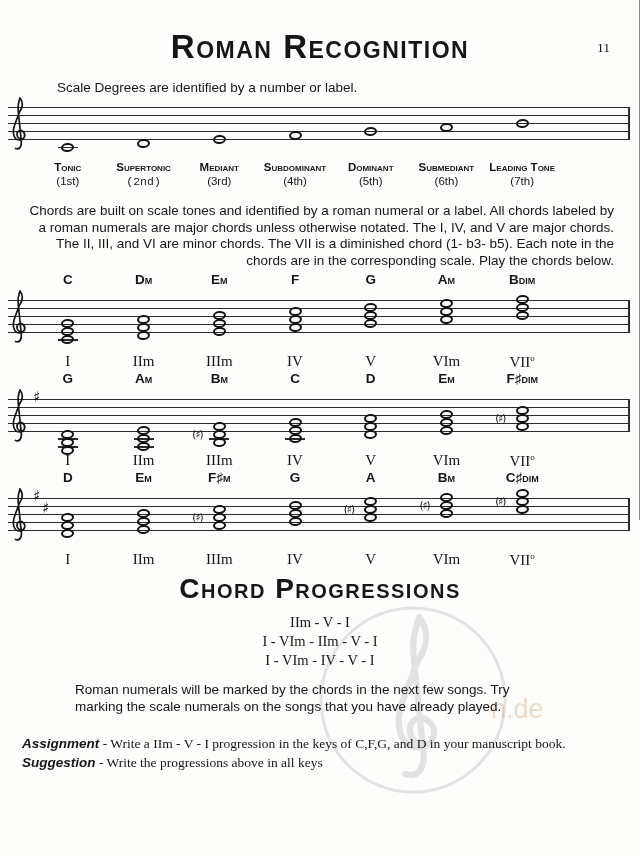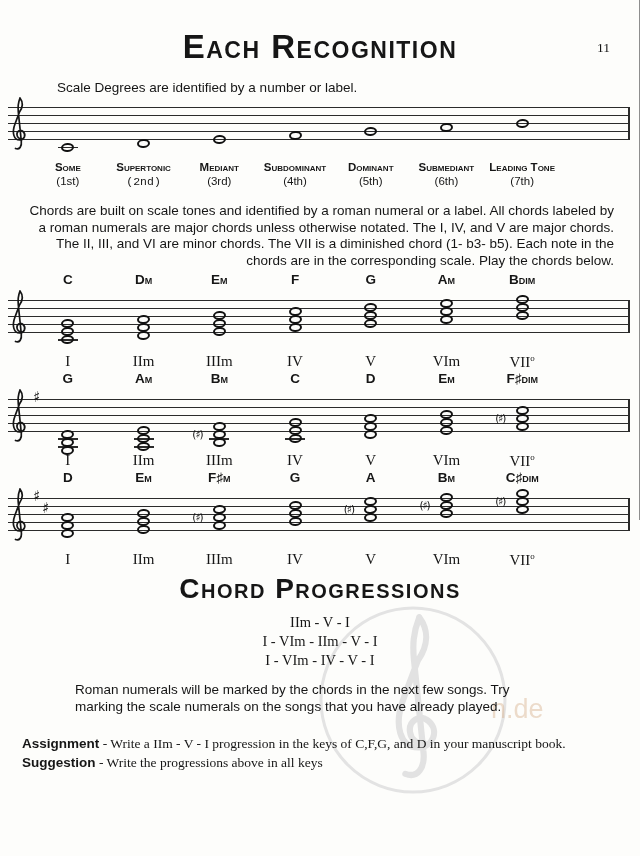--- a/index.html
+++ b/index.html
@@ -35,40 +35,40 @@
   .numeral{position:absolute;transform:translateX(-50%);font-family:"Liberation Serif","DejaVu Serif",serif;
            font-size:15px;top:81px;}
   .numeral sup{font-size:9px;}
   .deg-name{position:absolute;transform:translateX(-50%);font-variant:small-caps;font-weight:700;
             font-size:11.5px;white-space:nowrap;top:62px;}
   .deg-ord{position:absolute;transform:translateX(-50%);font-size:11.5px;white-space:nowrap;top:76px;}
   .progs{text-align:center;font-family:"Liberation Serif","DejaVu Serif",serif;font-size:14.5px;
          line-height:1.3;margin-top:2px;}
   .assign-line{font-family:"Liberation Serif","DejaVu Serif",serif;font-size:13.5px;margin:0 0 3px 22px;}
   .assign-first{margin-top:20px;}
-  .assign-label{font-weight:700;font-family:"Liberation Sans",sans-serif;}
+  .assign-label{font-weight:700;font-style:italic;font-family:"Liberation Sans",sans-serif;}
 </style>
 </head>
 <body>
 
 <div class="page">
 
   <svg class="watermark" style="left:265px;top:552px" width="310" height="300" viewBox="0 0 310 300">
     <circle cx="148" cy="148" r="92" fill="none" stroke="#e3e3e3" stroke-width="3"></circle>
     <g transform="translate(114,56) scale(3.1)">
       <path d="M13 3 C16 7 16 12 12.5 17 L8 29 C4.5 38 7 45 12.5 45 C17.5 45 19.5 39.5 16 36.5 C13 34 9.5 36.5 10 40 C10.3 42.5 12.5 44 14.5 43.5 M13 3 C11 8 10.8 12 11.3 17 L14.3 46 C15 51.5 12.5 55 8.5 53.5" fill="none" stroke="#e2e2e2" stroke-width="2" stroke-linecap="round"></path>
     </g>
     <text x="226" y="166" font-size="27" fill="#d8b28f" opacity="0.45">n.de</text>
   </svg>
 
   <div class="scan-edge"></div>
   <div class="page-number">11</div>
 
   <div class="content">
-    <h1 class="fun-title">Each Recognition</h1>
+    <h1 class="fun-title">Roman Recognition</h1>
     <p class="intro">Scale Degrees are identified by a number or label.</p>
 
     <div class="scale-system" id="scale-system">
         <div class="staff-wrap" style="top: 0px;">
           <div class="staff-line" style="top: 8px;"></div>
           <div class="staff-line" style="top: 16px;"></div>
           <div class="staff-line" style="top: 24px;"></div>
           <div class="staff-line" style="top: 32px;"></div>
           <div class="staff-line" style="top: 40px;"></div>
           <div class="barline" style="top: 8px;"></div>
@@ -77,21 +77,21 @@
           </svg>
           <div class="ledger" style="left: 57.8571px; top: 47.5px;"></div>
           <div class="note" style="left: 61.3571px; top: 43.5px;"></div>
           <div class="note" style="left: 137.071px; top: 39.5px;"></div>
           <div class="note" style="left: 212.786px; top: 35.5px;"></div>
           <div class="note" style="left: 288.5px; top: 31.5px;"></div>
           <div class="note" style="left: 364.214px; top: 27.5px;"></div>
           <div class="note" style="left: 439.929px; top: 23.5px;"></div>
           <div class="note" style="left: 515.643px; top: 19.5px;"></div>
         </div>
-        <div class="deg-name" style="left: 67.8571px;">Some</div>
+        <div class="deg-name" style="left: 67.8571px;">Tonic</div>
         <div class="deg-name" style="left: 143.571px;">Supertonic</div>
         <div class="deg-name" style="left: 219.286px;">Mediant</div>
         <div class="deg-name" style="left: 295px;">Subdominant</div>
         <div class="deg-name" style="left: 370.714px;">Dominant</div>
         <div class="deg-name" style="left: 446.429px;">Submediant</div>
         <div class="deg-name" style="left: 522.143px;">Leading Tone</div>
         <div class="deg-ord" style="left: 67.8571px;">(1st)</div>
         <div class="deg-ord" style="left: 143.571px; font-family: Liberation Mono, monospace;">(2nd)</div>
         <div class="deg-ord" style="left: 219.286px;">(3rd)</div>
         <div class="deg-ord" style="left: 295px;">(4th)</div>

